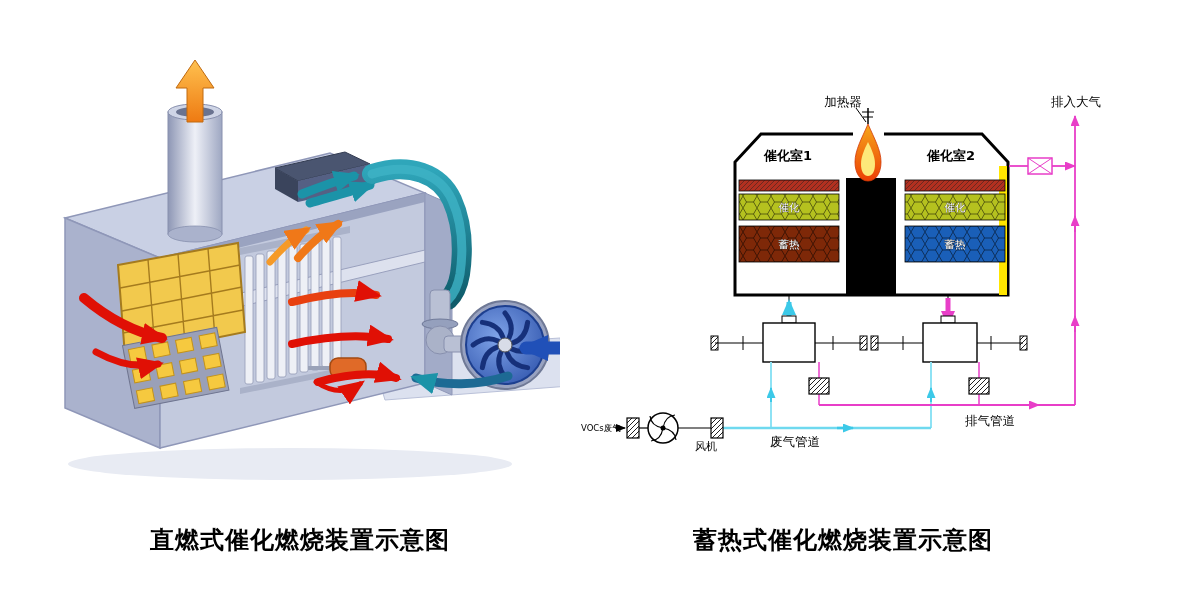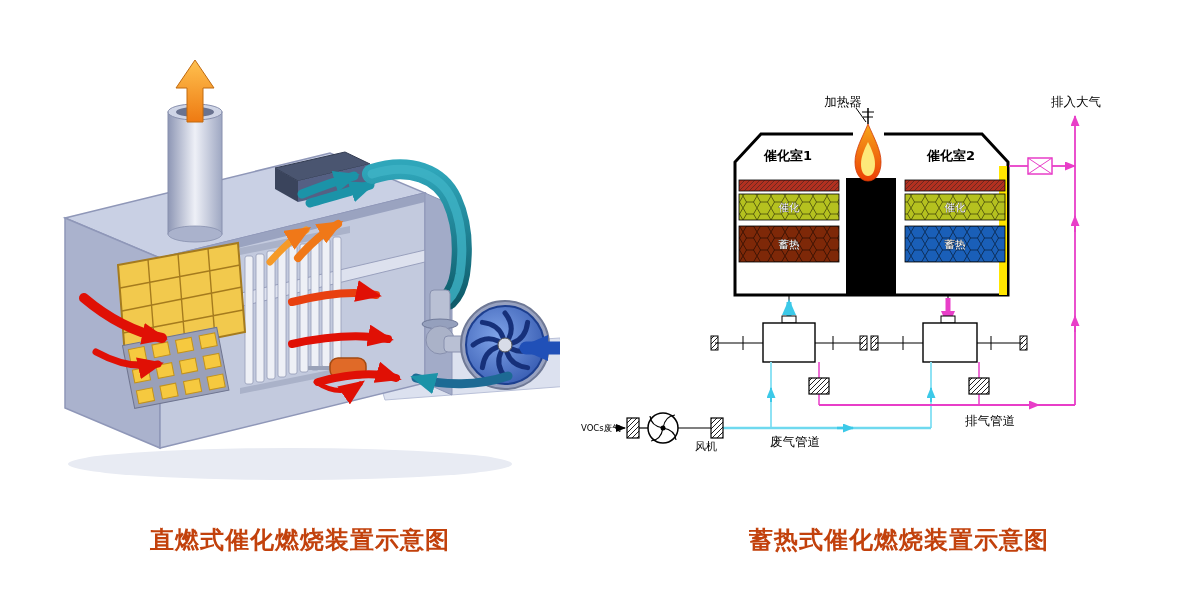--- a/index.html
+++ b/index.html
@@ -1,24 +1,24 @@
 <!DOCTYPE html>
 <html><head>
 <meta charset="utf-8">
 <style>
   html,body{margin:0;padding:0;background:#fff;}
   #stage{position:relative;width:1184px;height:602px;background:#ffffff;overflow:hidden;
          font-family:"DejaVu Sans","Liberation Sans",sans-serif;}
   .fig-svg{position:absolute;}
   #left-illustration{left:40px;top:50px;}
   #right-schematic{left:575px;top:70px;}
-  .caption{position:absolute;top:524px;text-align:center;font-weight:700;font-size:24px;color:#c2410c;
+  .caption{position:absolute;top:524px;text-align:center;font-weight:700;font-size:24px;color:#000000;
            letter-spacing:1px;}
   #caption-left{left:40px;width:520px;}
-  #caption-right{left:624px;width:550px;}
+  #caption-right{left:568px;width:550px;}
   svg text{font-family:"DejaVu Sans","Liberation Sans",sans-serif;}
   .t13{font-size:13px;font-weight:700;fill:#000;}
   .t12{font-size:12.5px;fill:#000;}
   .t11{font-size:11px;fill:#000;}
   .t8{font-size:8.5px;fill:#000;}
   .t10w{font-size:10.5px;fill:#ffffff;stroke:#333;stroke-width:.5;paint-order:stroke;}
 </style>
 </head>
 <body>
 

